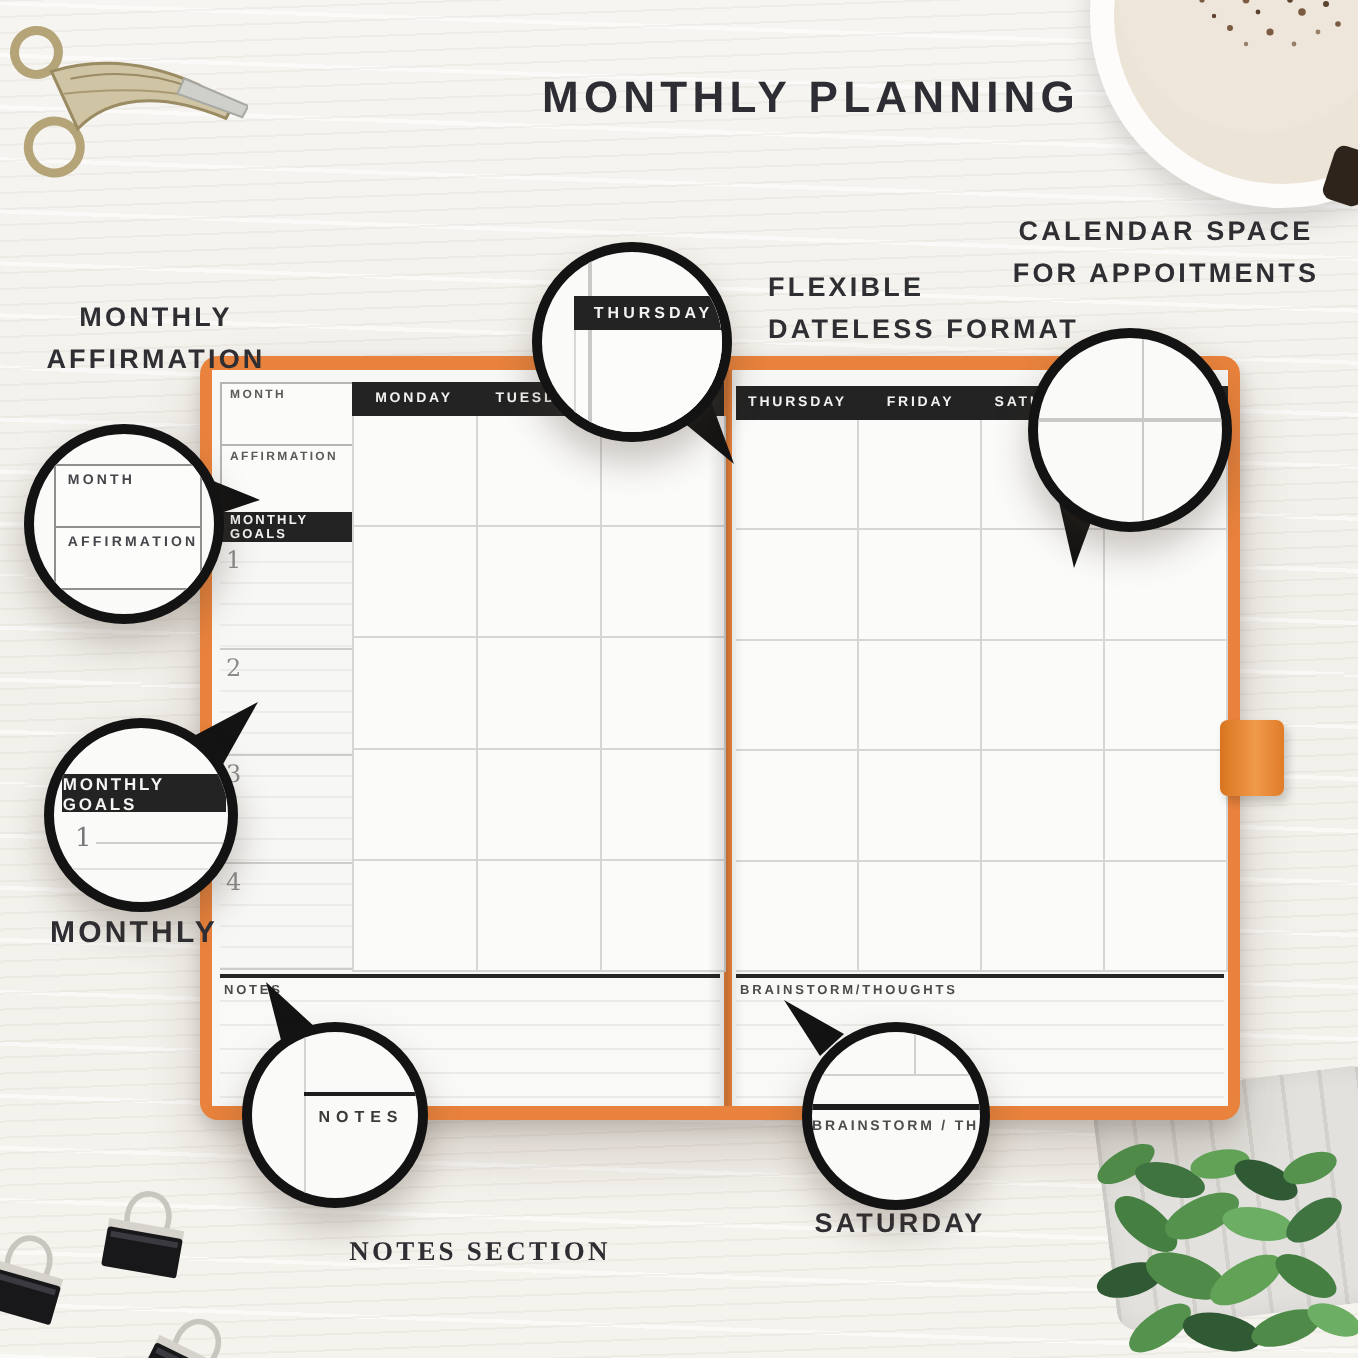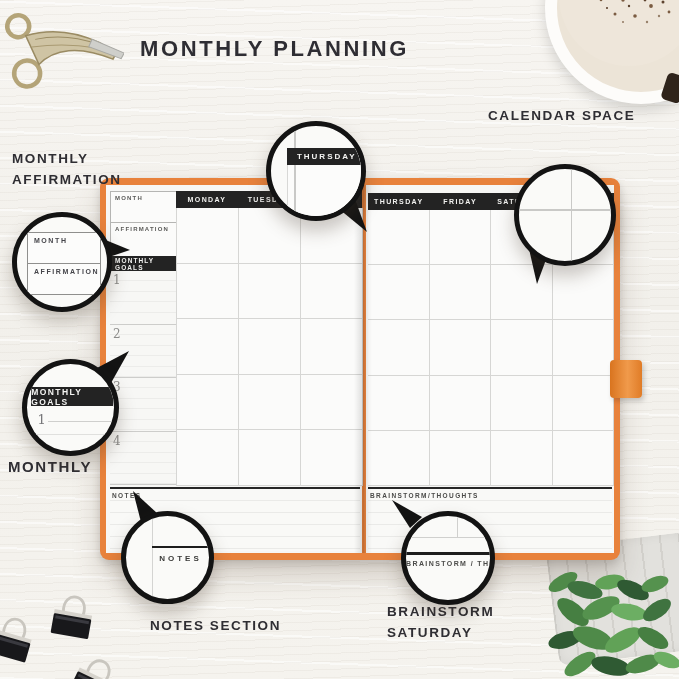--- a/index.html
+++ b/index.html
@@ -10,32 +10,32 @@
   }
   .scene::before{
     content:"";position:absolute;inset:0;z-index:0;pointer-events:none;
     background-image:
       repeating-linear-gradient(178deg, rgba(190,182,170,.13) 0 1px, transparent 1px 8px),
       repeating-linear-gradient(2deg, rgba(255,255,255,.55) 0 2px, transparent 2px 26px);
   }
   .abs{position:absolute;}
 
   
-  .title{left:140px;top:32px;width:400px;text-align:left;z-index:3;
+  .title{left:140px;top:32px;width:400px;text-align:right;z-index:3;
     color:#2e2d33;font-size:22px;font-weight:600;letter-spacing:2.6px;line-height:1.5;}
 
   
   .ann{position:absolute;color:#2f2e33;font-weight:700;letter-spacing:1.6px;
     font-size:13.5px;line-height:1.55;z-index:4;}
-  .ann-center{text-align:left;}
+  .ann-center{text-align:center;}
   .ann-affirmation{left:12px;top:149px;width:132px;}
   .ann-flexible{left:384px;top:134px;width:170px;}
   .ann-calendar{left:488px;top:106px;width:190px;}
   .ann-goals{left:8px;top:455px;width:118px;font-size:15px;}
-  .ann-notes{left:150px;top:616px;width:180px;}
+  .ann-notes{left:150px;top:616px;width:180px;font-family:Liberation Serif, serif;}
   .ann-brainstorm{left:387px;top:602px;width:126px;}
 
   
   .planner{left:100px;top:178px;width:520px;height:382px;z-index:1;
     background:#e8823c;border-radius:9px;
     box-shadow:0 16px 28px rgba(90,70,50,.22),0 4px 9px rgba(0,0,0,.14);}
   .page{position:absolute;background:#f7f7f5;}
   .page-left{left:6px;top:7px;width:256px;height:368px;}
   .page-right{left:266px;top:7px;width:248px;height:368px;}
   .gutter{position:absolute;left:254px;top:7px;width:18px;height:368px;z-index:2;
@@ -335,27 +335,31 @@
     <div class="bvline"></div>
     <div class="bhlight"></div>
     <div class="bdark"></div>
     <div class="blabel">BRAINSTORM / THOUGH</div>
   </div>
 
   <div class="ann ann-center ann-affirmation">
     <div>MONTHLY</div>
     <div>AFFIRMATION</div>
   </div>
+  <div class="ann ann-flexible">
+    <div>FLEXIBLE</div>
+    <div>DATELESS FORMAT</div>
+  </div>
   <div class="ann ann-center ann-calendar">
     <div>CALENDAR SPACE</div>
+    <div>FOR APPOITMENTS</div>
   </div>
   <div class="ann ann-center ann-goals">
     <div>MONTHLY</div>
   </div>
   <div class="ann ann-center ann-notes">
     <div>NOTES SECTION</div>
   </div>
   <div class="ann ann-center ann-brainstorm">
-    <div>BRAINSTORM</div>
     <div>SATURDAY</div>
   </div>
 
 </div>
 
 </body></html>

